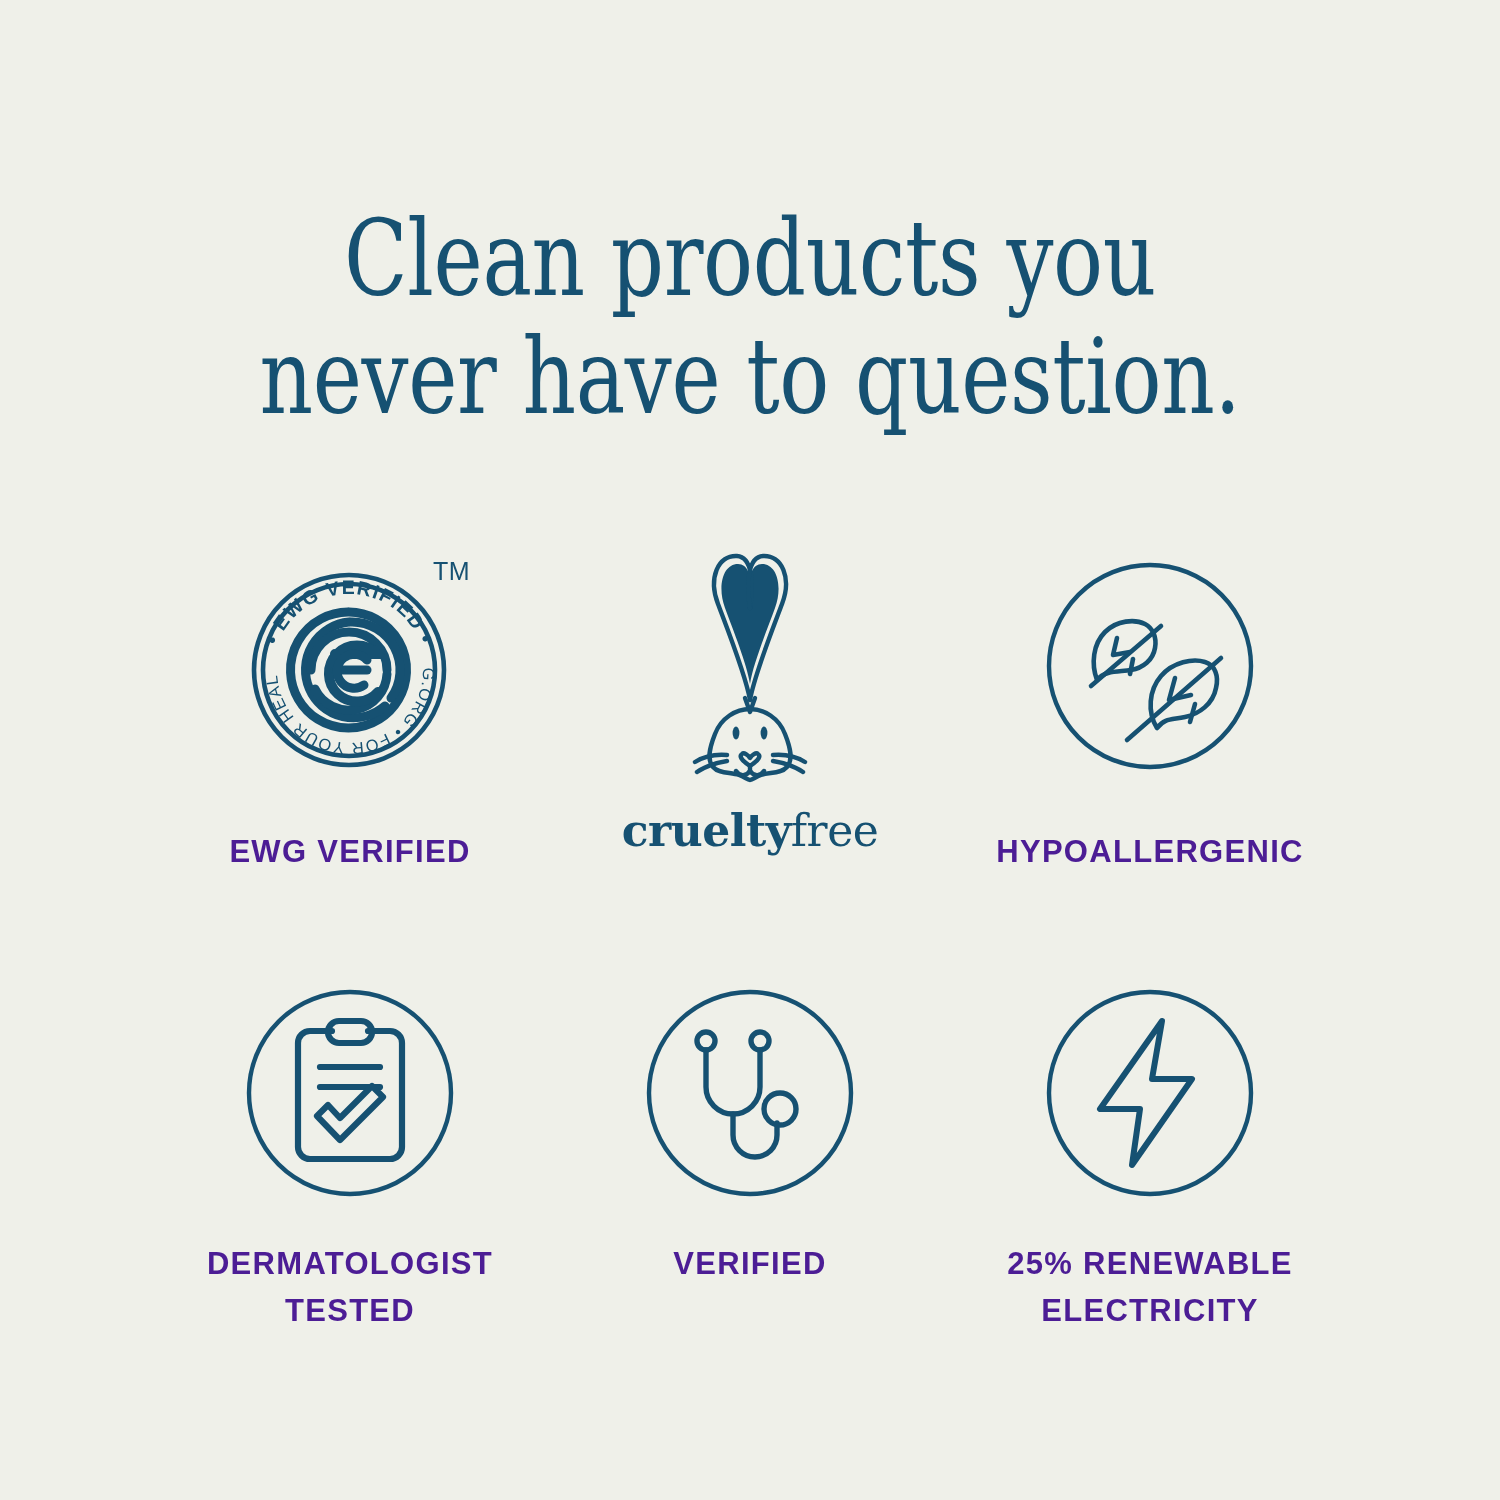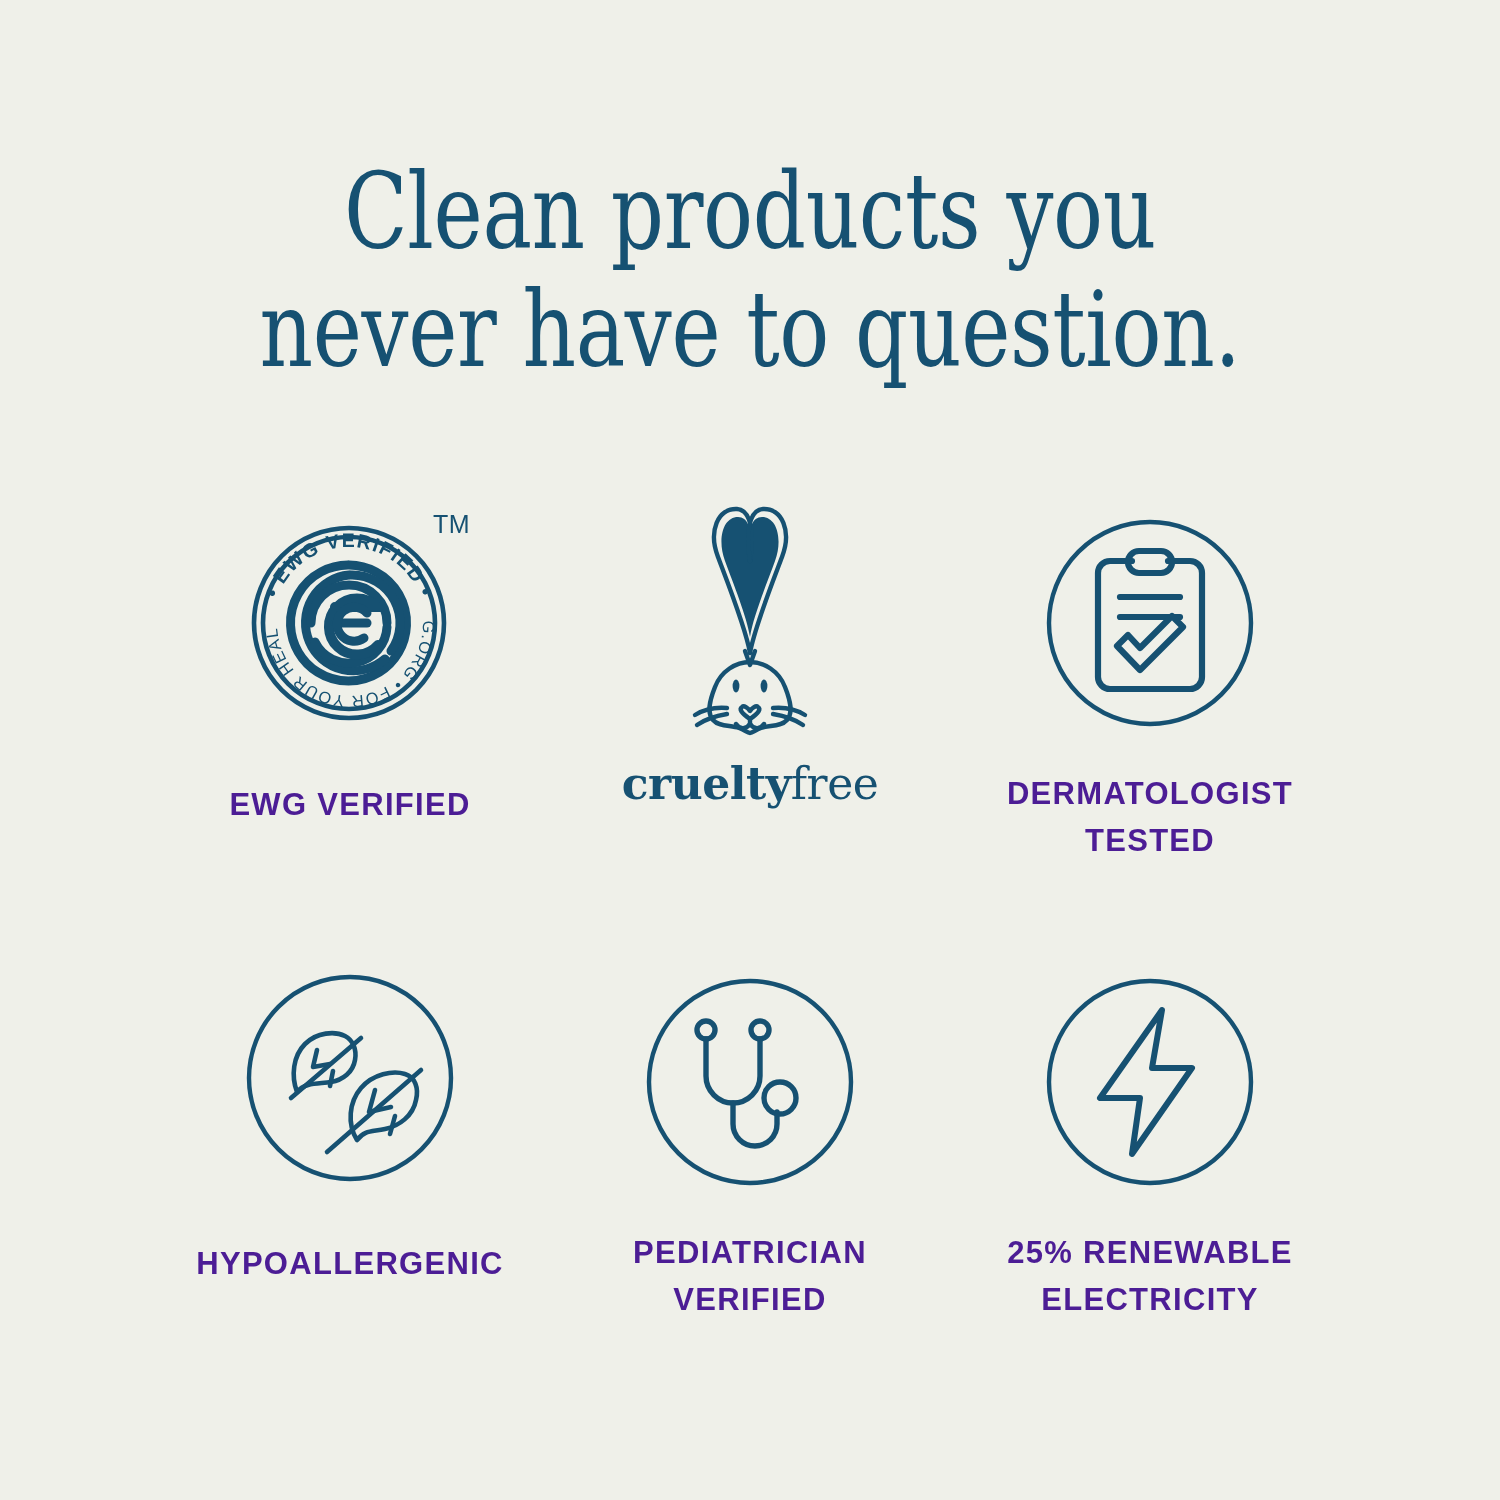--- a/index.html
+++ b/index.html
@@ -13,20 +13,21 @@
     background:#eff0e9;
     font-family:"Liberation Sans", sans-serif;
     overflow:hidden;
   }
 
   .page {
     position:relative;
     width:1500px;
     height:1124px;
     background:#eff0e9;
+    margin-top:47px;
   }
 
   
   .headline {
     position:absolute;
     top:160px;
     left:0;
     width:1500px;
     text-align:center;
     color:#165172;
@@ -212,43 +213,20 @@
             <path d="M 138 203 C 150 202 162 205 170 210"></path>
             <path d="M 138 209 C 150 211 161 215 168 220"></path>
           </g>
         </svg>
       </div>
       <div class="cf-words">
         <span class="w"><span class="lt">cruelty</span><b>free</b></span>
       </div>
     </div>
 
-    <div class="cell r2">
-      <div class="art row2">
-        <svg width="220" height="220" viewBox="0 0 220 220">
-          <circle cx="110" cy="110" r="101" fill="none" stroke="#165172" stroke-width="4.4"></circle>
-          <g fill="none" stroke="#165172" stroke-width="6.2" stroke-linecap="round" stroke-linejoin="round">
-
-            <path d="M 92 48 H 70 A 12 12 0 0 0 58 60 V 164 A 12 12 0 0 0 70 176 H 150 A 12 12 0 0 0 162 164 V 60 A 12 12 0 0 0 150 48 H 128"></path>
-
-            <rect x="88" y="38" width="44" height="22" rx="11"></rect>
-
-            <path d="M 80 84 H 140"></path>
-            <path d="M 80 104 H 140"></path>
-
-            <path d="M 77 133 L 88 122 L 100 135 L 132 103 L 143 114 L 100 157 Z"></path>
-          </g>
-        </svg>
-      </div>
-      <div class="label">
-        <span class="lbl-line">DERMATOLOGIST</span>
-        <span class="lbl-line">TESTED</span>
-      </div>
-    </div>
-
     <div class="cell r1">
       <div class="art">
         <svg width="230" height="236" viewBox="0 0 230 236">
           <circle cx="115" cy="114" r="101" fill="none" stroke="#165172" stroke-width="4.4"></circle>
           <g fill="none" stroke="#165172" stroke-width="4.6" stroke-linecap="round" stroke-linejoin="round">
 
             <path d="M 62 128
                      C 56 112 58 92 70 80
                      C 82 68 100 67 110 72
                      C 118 76 122 86 120 96
@@ -272,35 +250,57 @@
       </div>
       <div class="label">
         <span class="lbl-line">HYPOALLERGENIC</span>
       </div>
     </div>
 
     <div class="cell r2">
       <div class="art row2">
         <svg width="220" height="220" viewBox="0 0 220 220">
           <circle cx="110" cy="110" r="101" fill="none" stroke="#165172" stroke-width="4.4"></circle>
+          <g fill="none" stroke="#165172" stroke-width="6.2" stroke-linecap="round" stroke-linejoin="round">
+
+            <path d="M 92 48 H 70 A 12 12 0 0 0 58 60 V 164 A 12 12 0 0 0 70 176 H 150 A 12 12 0 0 0 162 164 V 60 A 12 12 0 0 0 150 48 H 128"></path>
+
+            <rect x="88" y="38" width="44" height="22" rx="11"></rect>
+
+            <path d="M 80 84 H 140"></path>
+            <path d="M 80 104 H 140"></path>
+
+            <path d="M 77 133 L 88 122 L 100 135 L 132 103 L 143 114 L 100 157 Z"></path>
+          </g>
+        </svg>
+      </div>
+      <div class="label">
+        <span class="lbl-line">DERMATOLOGIST</span>
+        <span class="lbl-line">TESTED</span>
+      </div>
+    </div>
+
+    <div class="cell r2">
+      <div class="art row2">
+        <svg width="220" height="220" viewBox="0 0 220 220">
+          <circle cx="110" cy="110" r="101" fill="none" stroke="#165172" stroke-width="4.4"></circle>
           <g fill="none" stroke="#165172" stroke-width="5.4" stroke-linecap="round" stroke-linejoin="round">
 
             <circle cx="66" cy="58" r="9"></circle>
             <circle cx="120" cy="58" r="9"></circle>
 
             <path d="M 66 67 V 104 A 27 27 0 0 0 120 104 V 67"></path>
 
             <path d="M 93 131 V 152 A 22 22 0 0 0 137 152 V 140"></path>
 
             <circle cx="140" cy="126" r="16"></circle>
           </g>
         </svg>
       </div>
       <div class="label">
-        <span class="lbl-line">PEDIATRICIAN</span>
         <span class="lbl-line">VERIFIED</span>
       </div>
     </div>
 
     <div class="cell r2">
       <div class="art row2">
         <svg width="220" height="220" viewBox="0 0 220 220">
           <circle cx="110" cy="110" r="101" fill="none" stroke="#165172" stroke-width="4.4"></circle>
           <path d="M 122 38
                    L 60 126

